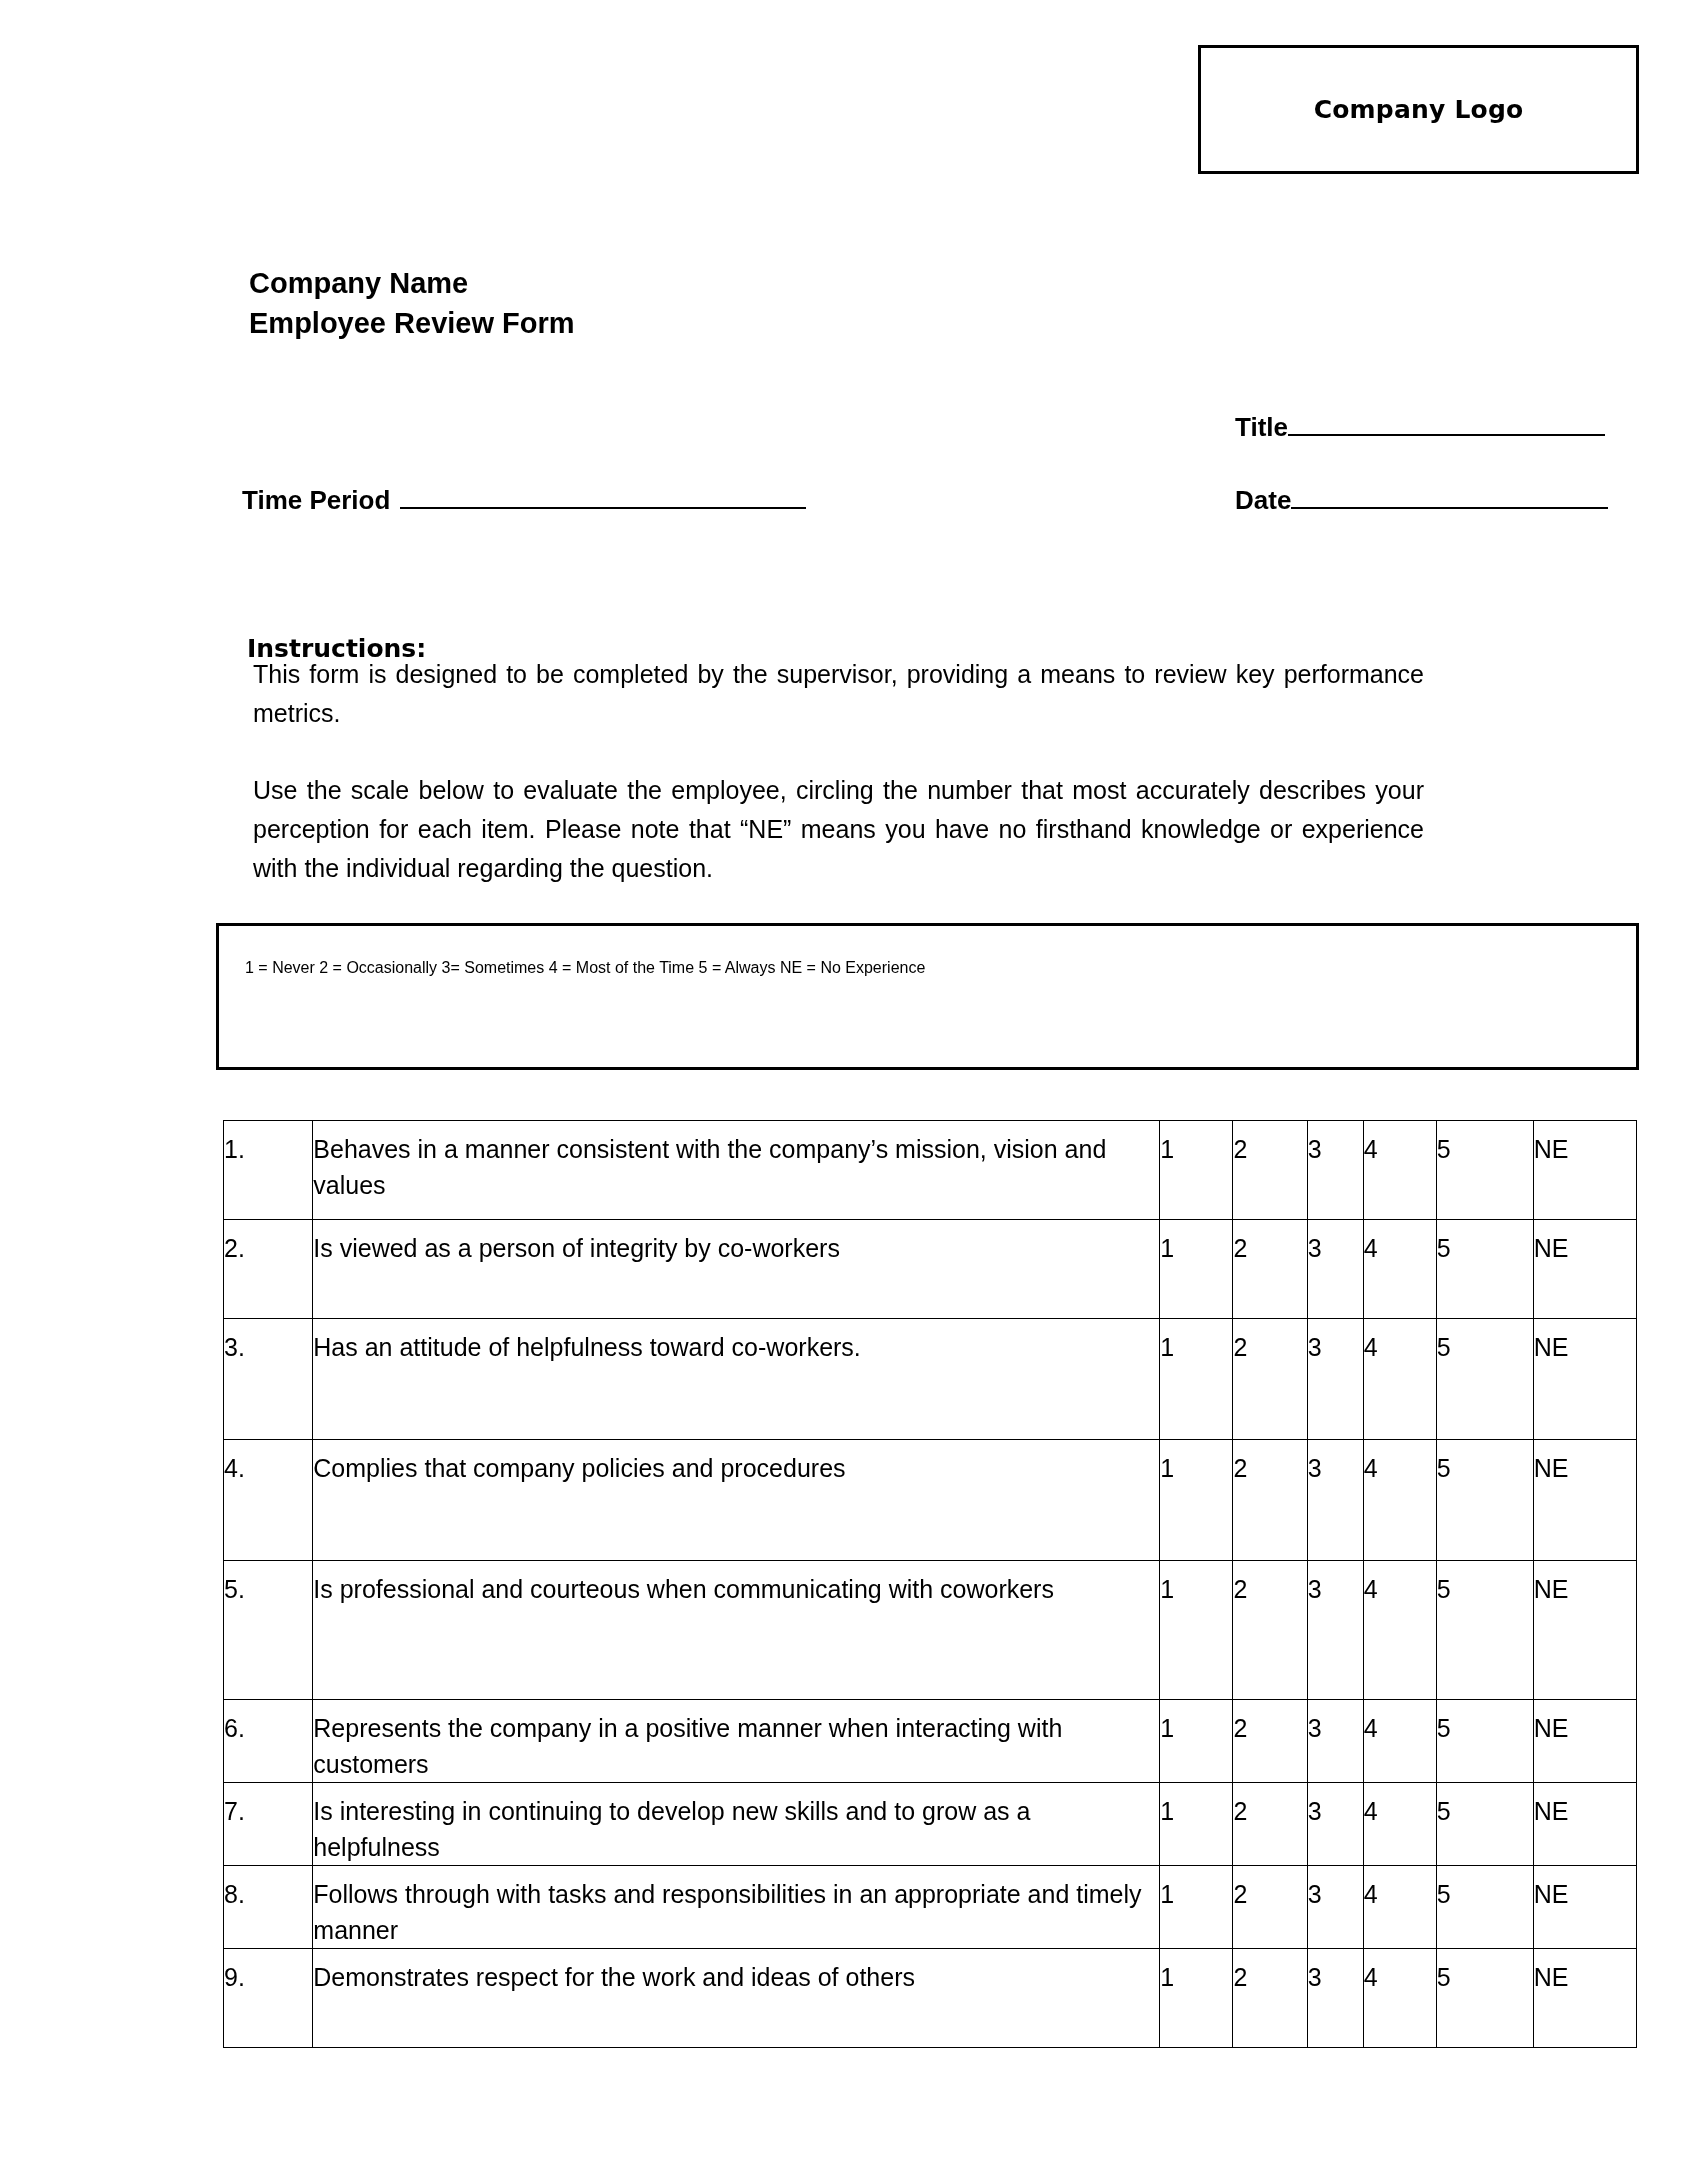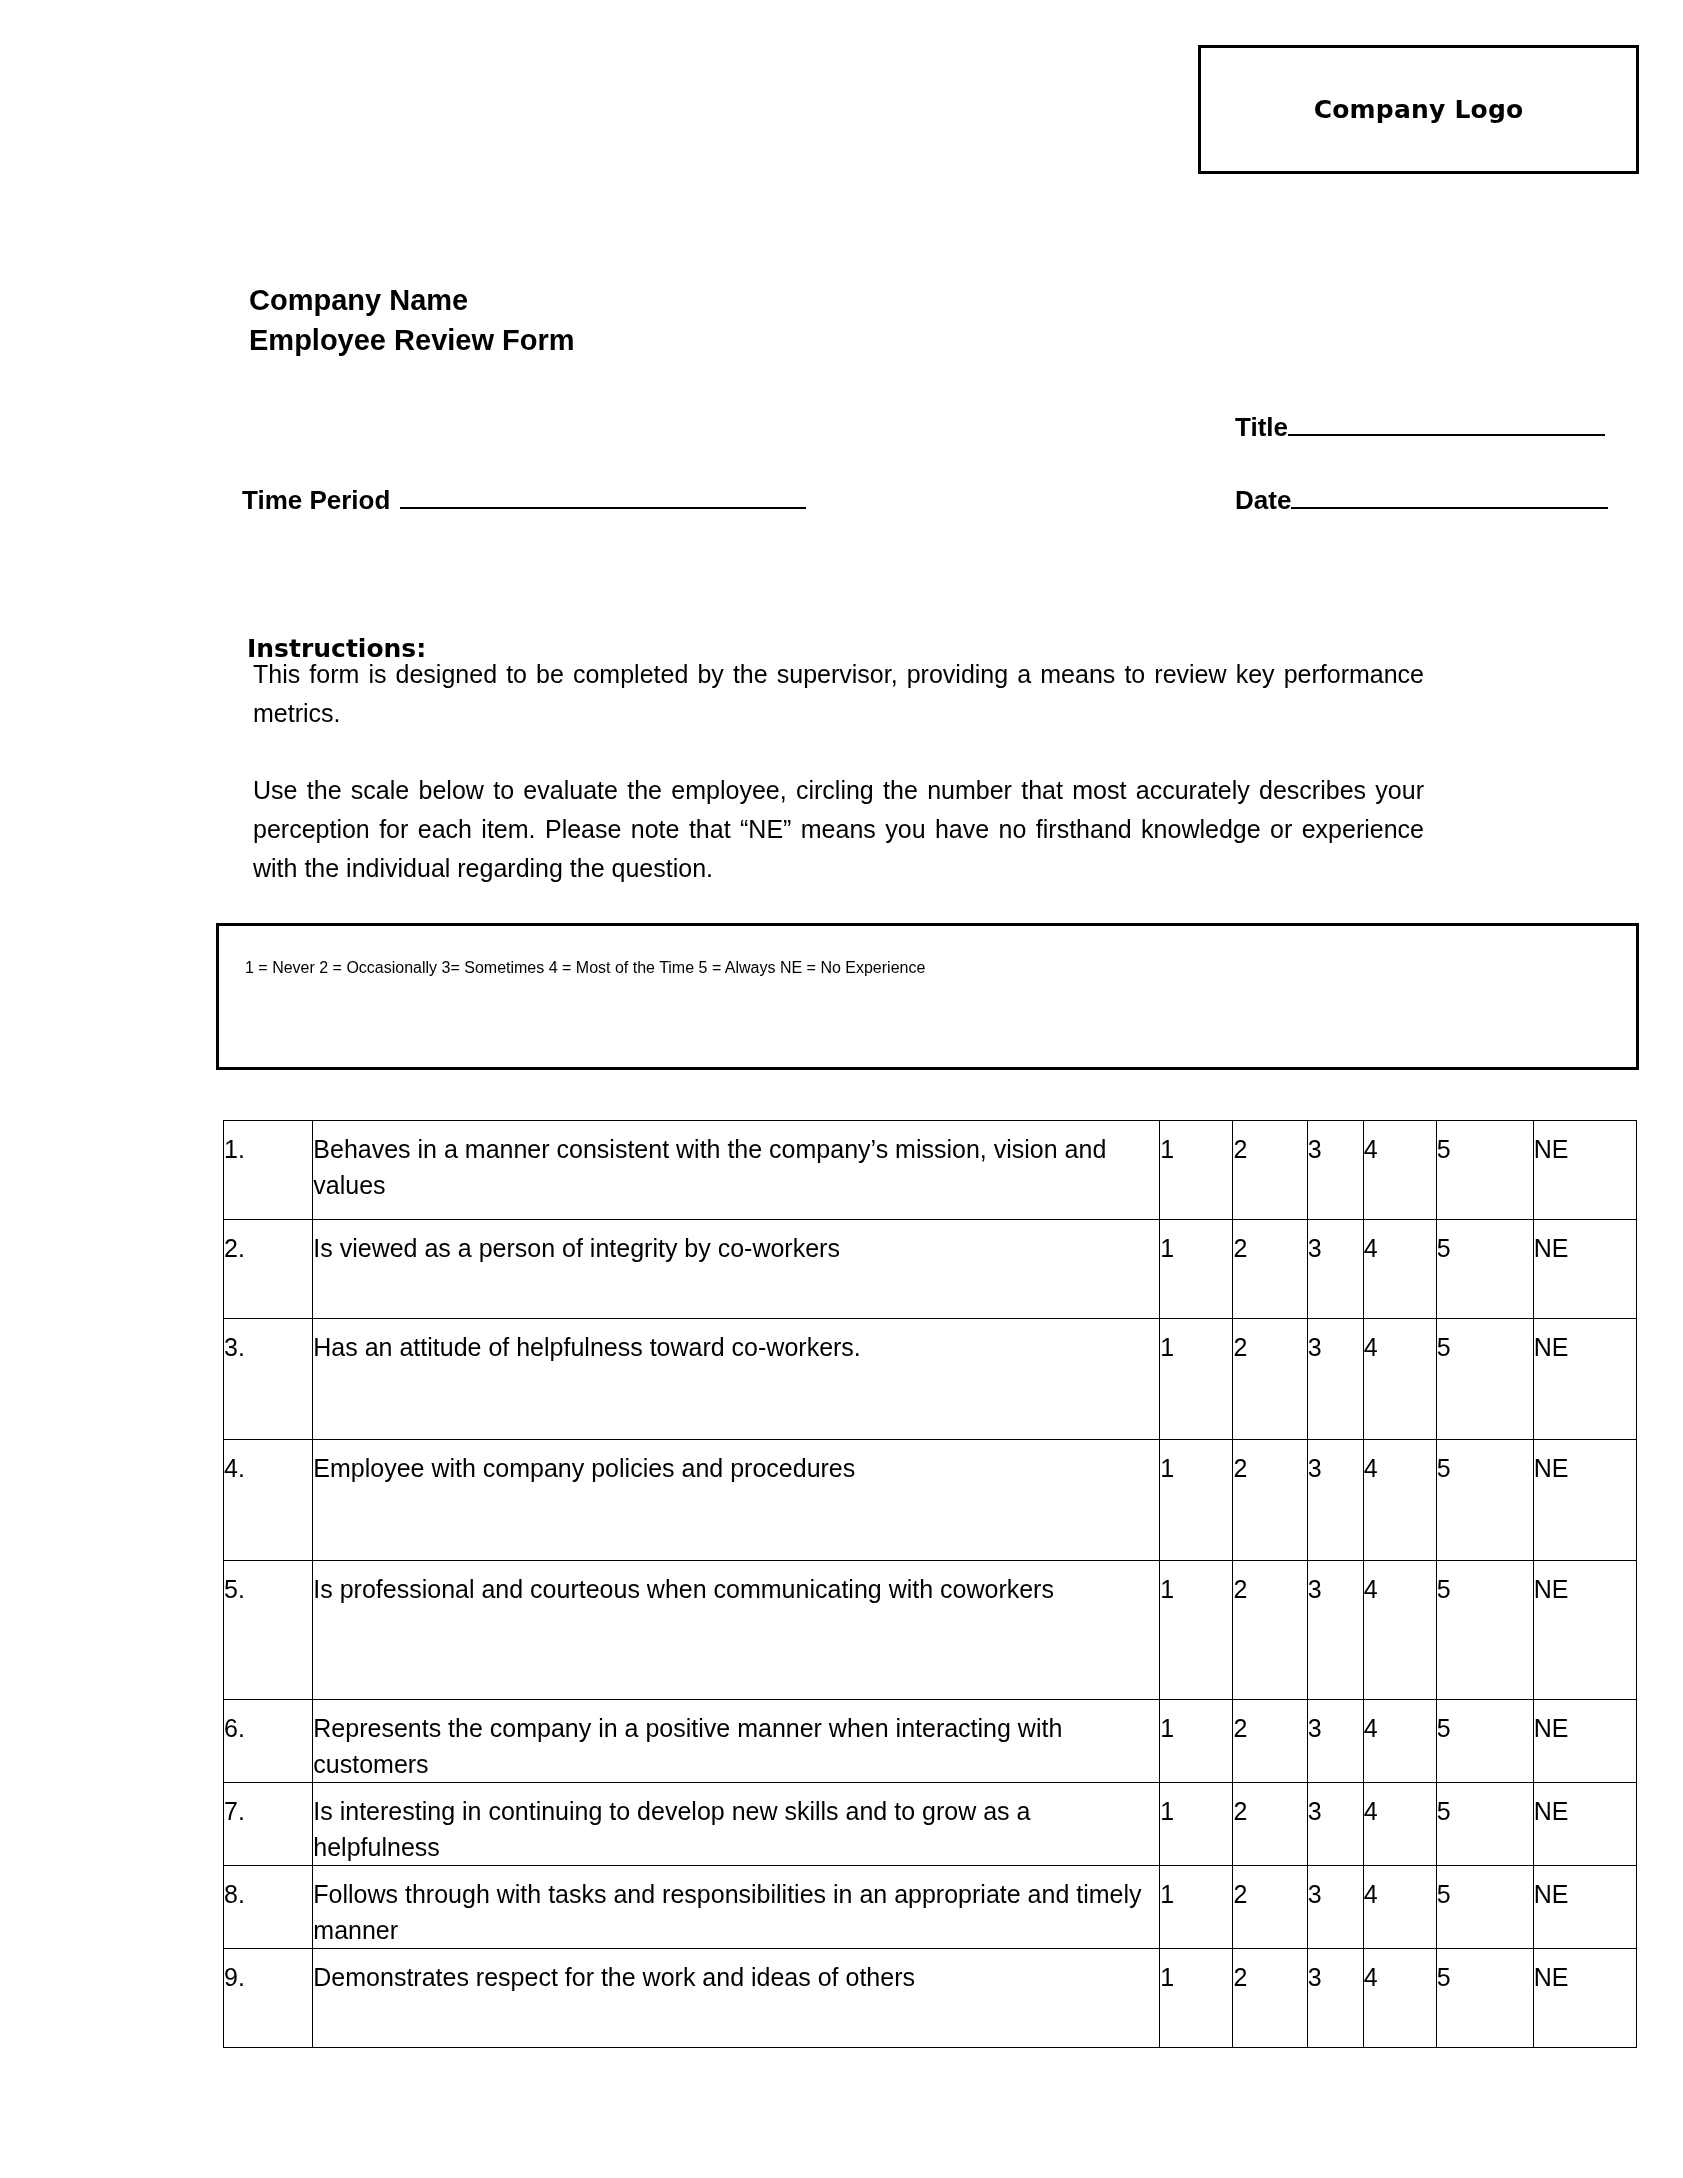--- a/index.html
+++ b/index.html
@@ -40,21 +40,21 @@
     font-family: "DejaVu Sans", sans-serif;
     font-weight: bold;
     font-size: 25px;
     letter-spacing: 0.2px;
   }
 
   
   .title-block {
     position: absolute;
     left: 249px;
-    top: 280px;
+    top: 263px;
   }
   .title-line {
     font-weight: bold;
     font-size: 29px;
     line-height: 40px;
     white-space: nowrap;
   }
 
   
   .fields {
@@ -243,21 +243,21 @@
           <td class="col-item">Has an attitude of helpfulness toward co-workers.</td>
           <td class="col-r col-r1">1</td>
           <td class="col-r col-r2">2</td>
           <td class="col-r col-r3">3</td>
           <td class="col-r col-r4">4</td>
           <td class="col-r col-r5">5</td>
           <td class="col-r col-ne">NE</td>
         </tr>
         <tr class="pad-m">
           <td class="col-num">4.</td>
-          <td class="col-item">Employee with company policies and procedures</td>
+          <td class="col-item">Complies that company policies and procedures</td>
           <td class="col-r col-r1">1</td>
           <td class="col-r col-r2">2</td>
           <td class="col-r col-r3">3</td>
           <td class="col-r col-r4">4</td>
           <td class="col-r col-r5">5</td>
           <td class="col-r col-ne">NE</td>
         </tr>
         <tr class="pad-l">
           <td class="col-num">5.</td>
           <td class="col-item"> Is professional and courteous when communicating with coworkers</td>

